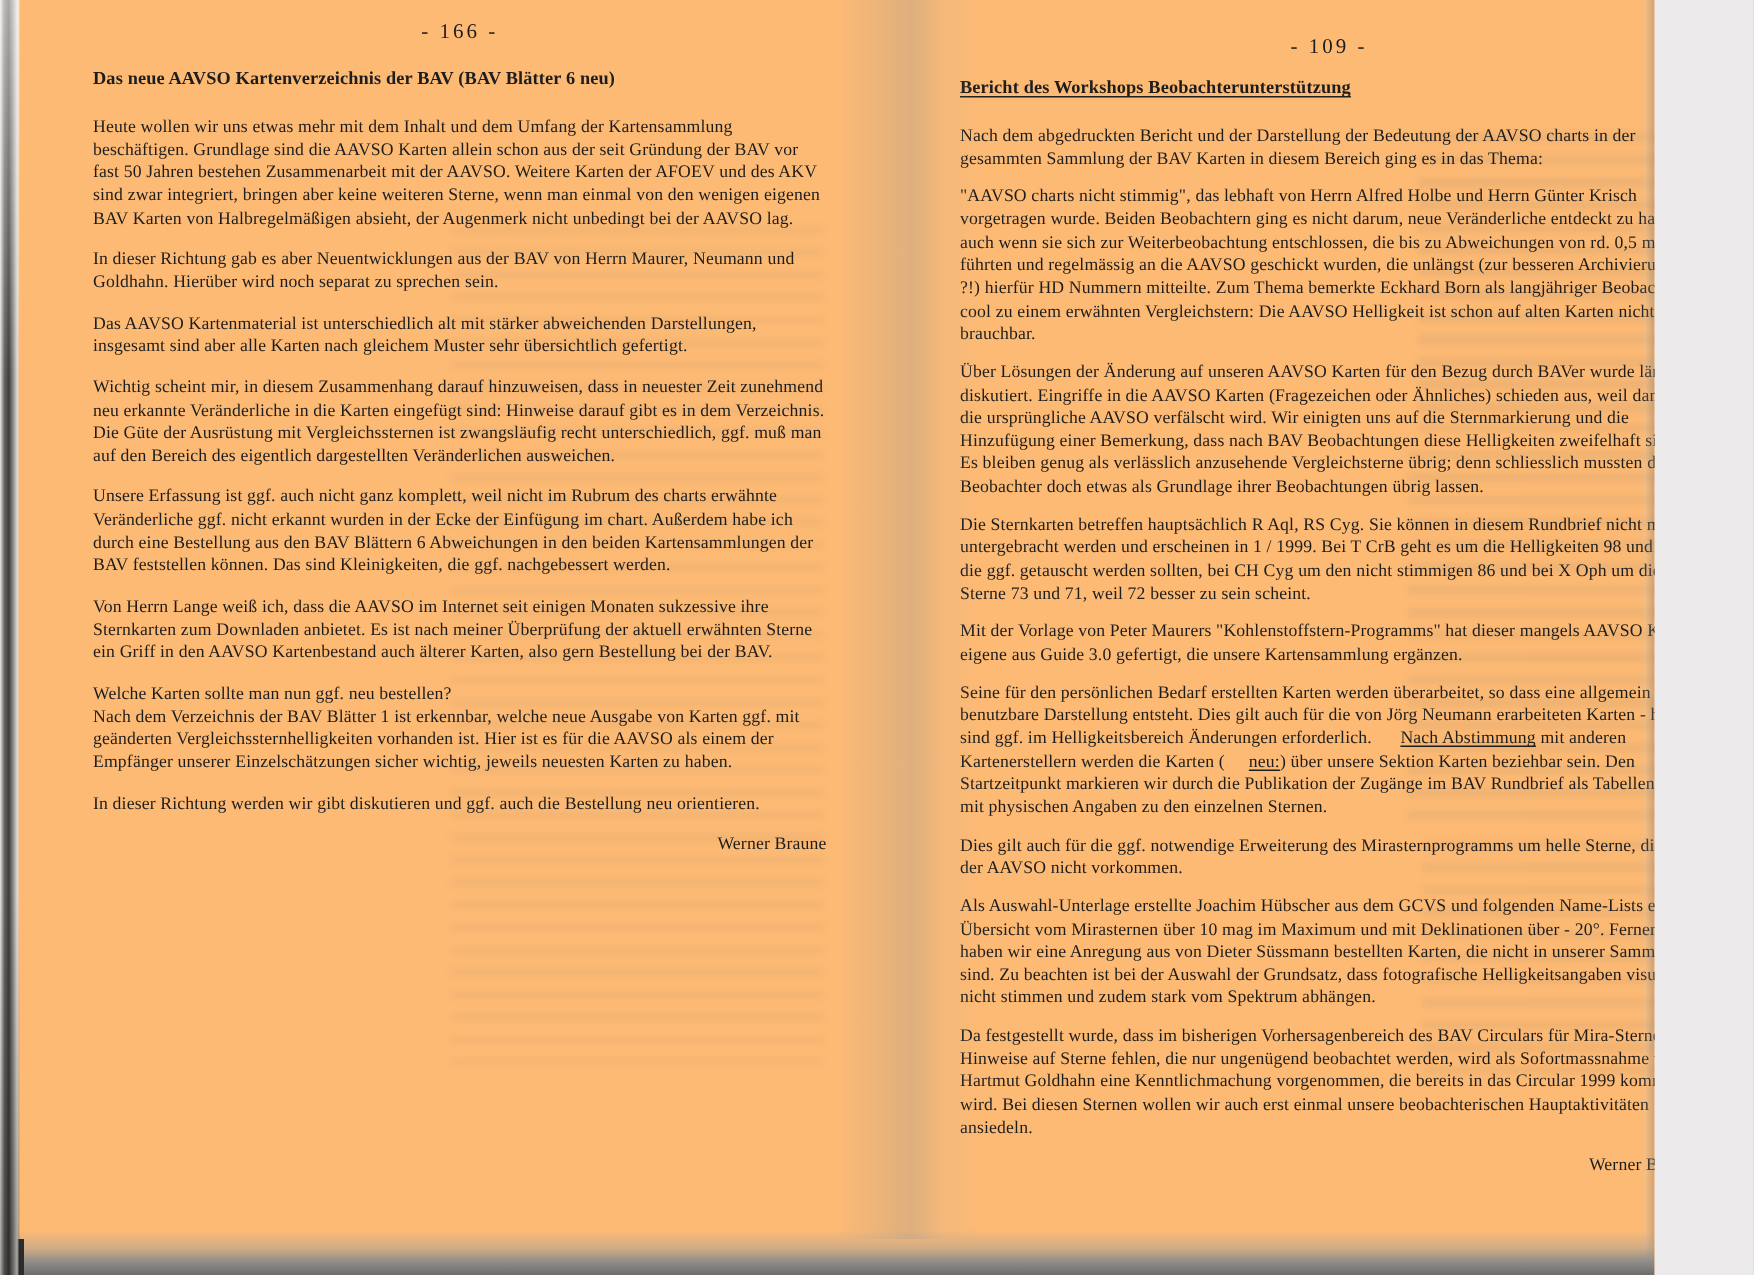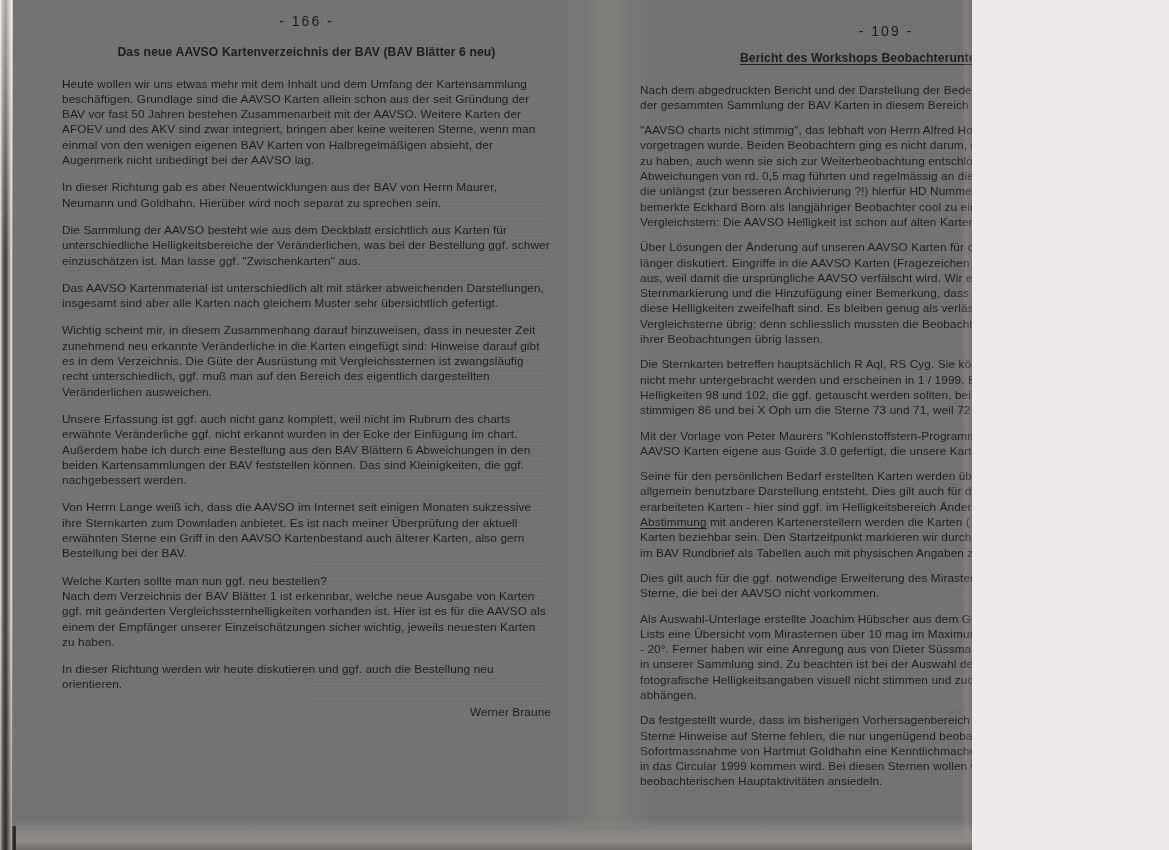--- a/index.html
+++ b/index.html
@@ -2,25 +2,25 @@
 <html><head>
 <meta charset="utf-8">
 <style>
   html, body {
     margin: 0;
     padding: 0;
     background: #eceaea;
   }
   #scan {
     position: relative;
-    width: 972px;
+    width: 1103px;
     height: 850px;
-    background: #737373;
+    background: #fdba74;
     overflow: hidden;
-    font-family: Liberation Sans, sans-serif;
+    font-family: Liberation Serif, serif;
     color: #1d1d1d;
   }
   
   .scan-left-edge {
     position: absolute; left: 0; top: 0; bottom: 0; width: 13px;
     background: linear-gradient(90deg, #e9e9e7 0%, #6a6562 22%, #3d3b39 45%, #8f8d8a 68%, #dcdcda 88%, rgba(248,248,246,0) 100%);
   }
   .scan-left-edge::after {
     content: ""; position: absolute; inset: 0;
     background: linear-gradient(180deg, rgba(255,255,255,0.55) 0%, rgba(255,255,255,0) 30%, rgba(0,0,0,0) 70%, rgba(0,0,0,0.25) 100%);
@@ -62,21 +62,20 @@
     text-align: center;
     font-size: 14px;
     letter-spacing: 2px;
     margin-bottom: 16px;
   }
   .page-right .page-number { margin-bottom: 12px; }
   .doc-title {
     font-weight: bold;
     margin: 0 0 16px 0;
     font-size: 12.2px;
-    text-align: center;
   }
   .doc-title.underlined {
     text-decoration: underline;
     text-underline-offset: 2px;
   }
   .paras p.para {
     margin: 0 0 12px 0;
   }
   .page-right .paras p.para { margin-bottom: 10px; }
   .para u { text-underline-offset: 2px; margin-left: 16px; }
@@ -96,27 +95,26 @@
   <div class="bleed" style="left:945px; top:88px; width:212px; height:200px; opacity:0.6;"></div>
   <div class="bleed" style="left:938px; top:300px; width:220px; height:250px; opacity:0.55;"></div>
   <div class="bleed" style="left:948px; top:560px; width:205px; height:165px; opacity:0.5;"></div>
 
   <div class="page page-left">
     <div class="page-number">- 166 -</div>
     <h1 class="doc-title">Das neue AAVSO Kartenverzeichnis der BAV (BAV Blätter 6 neu)</h1>
     <div class="paras">
         <p class="para"><span>Heute wollen wir uns etwas mehr mit dem Inhalt und dem Umfang der Kartensammlung beschäftigen. Grundlage sind die AAVSO Karten allein schon aus der seit Gründung der BAV vor fast 50 Jahren bestehen Zusammenarbeit mit der AAVSO. Weitere Karten der AFOEV und des AKV sind zwar integriert, bringen aber keine weiteren Sterne, wenn man einmal von den wenigen eigenen BAV Karten von Halbregelmäßigen absieht, der Augenmerk nicht unbedingt bei der AAVSO lag.</span></p>
         <p class="para"><span>In dieser Richtung gab es aber Neuentwicklungen aus der BAV von Herrn Maurer, Neumann und Goldhahn. Hierüber wird noch separat zu sprechen sein.</span></p>
-        <p class="para"><span>Die Sammlung der AAVSO besteht wie aus dem Deckblatt ersichtlich aus Karten für unterschiedliche Helligkeitsbereiche der Veränderlichen, was bei der Bestellung ggf. schwer einzuschätzen ist. Man lasse ggf. "Zwischenkarten" aus.</span></p>
         <p class="para"><span>Das AAVSO Kartenmaterial ist unterschiedlich alt mit stärker abweichenden Darstellungen, insgesamt sind aber alle Karten nach gleichem Muster sehr übersichtlich gefertigt.</span></p>
         <p class="para"><span>Wichtig scheint mir, in diesem Zusammenhang darauf hinzuweisen, dass in neuester Zeit zunehmend neu erkannte Veränderliche in die Karten eingefügt sind: Hinweise darauf gibt es in dem Verzeichnis. Die Güte der Ausrüstung mit Vergleichssternen ist zwangsläufig recht unterschiedlich, ggf. muß man auf den Bereich des eigentlich dargestellten Veränderlichen ausweichen.</span></p>
         <p class="para"><span>Unsere Erfassung ist ggf. auch nicht ganz komplett, weil nicht im Rubrum des charts erwähnte Veränderliche ggf. nicht erkannt wurden in der Ecke der Einfügung im chart. Außerdem habe ich durch eine Bestellung aus den BAV Blättern 6  Abweichungen in den beiden Kartensammlungen der BAV feststellen können. Das sind Kleinigkeiten, die ggf. nachgebessert werden.</span></p>
         <p class="para"><span>Von Herrn Lange weiß ich, dass die AAVSO im Internet seit einigen Monaten sukzessive ihre Sternkarten zum Downladen anbietet. Es ist nach meiner Überprüfung der aktuell erwähnten Sterne ein Griff in den AAVSO Kartenbestand auch älterer Karten, also gern Bestellung bei der BAV.</span></p>
         <p class="para"><span>Welche Karten sollte man nun ggf. neu bestellen?</span><br><span>Nach dem Verzeichnis der BAV Blätter 1 ist erkennbar, welche neue Ausgabe von Karten ggf. mit geänderten Vergleichssternhelligkeiten vorhanden ist. Hier ist es für die AAVSO als einem der Empfänger unserer Einzelschätzungen sicher wichtig, jeweils neuesten Karten zu haben.</span></p>
-        <p class="para"><span>In dieser Richtung werden wir heute diskutieren und ggf. auch die Bestellung neu orientieren.</span></p>
+        <p class="para"><span>In dieser Richtung werden wir gibt diskutieren und ggf. auch die Bestellung neu orientieren.</span></p>
       </div>
     <div class="signature">Werner Braune</div>
   </div>
 
   <div class="page page-right">
     <div class="page-number">- 109 -</div>
     <h1 class="doc-title underlined">Bericht des Workshops Beobachterunterstützung</h1>
     <div class="paras">
         <p class="para"><span>Nach dem abgedruckten Bericht und der Darstellung der Bedeutung der AAVSO charts in der gesammten Sammlung der BAV Karten in diesem Bereich ging es in das Thema:</span></p>
         <p class="para"><span>"AAVSO charts nicht stimmig", das lebhaft von Herrn Alfred Holbe und Herrn Günter Krisch vorgetragen wurde. Beiden Beobachtern ging es nicht darum, neue Veränderliche entdeckt zu haben, auch wenn sie sich zur Weiterbeobachtung entschlossen, die bis zu Abweichungen von rd. 0,5 mag führten und regelmässig an die AAVSO geschickt wurden, die unlängst  (zur besseren Archivierung ?!) hierfür HD Nummern mitteilte. Zum Thema bemerkte Eckhard Born als langjähriger Beobachter cool zu einem erwähnten Vergleichstern: Die AAVSO Helligkeit ist schon auf alten Karten nicht brauchbar.</span></p>

